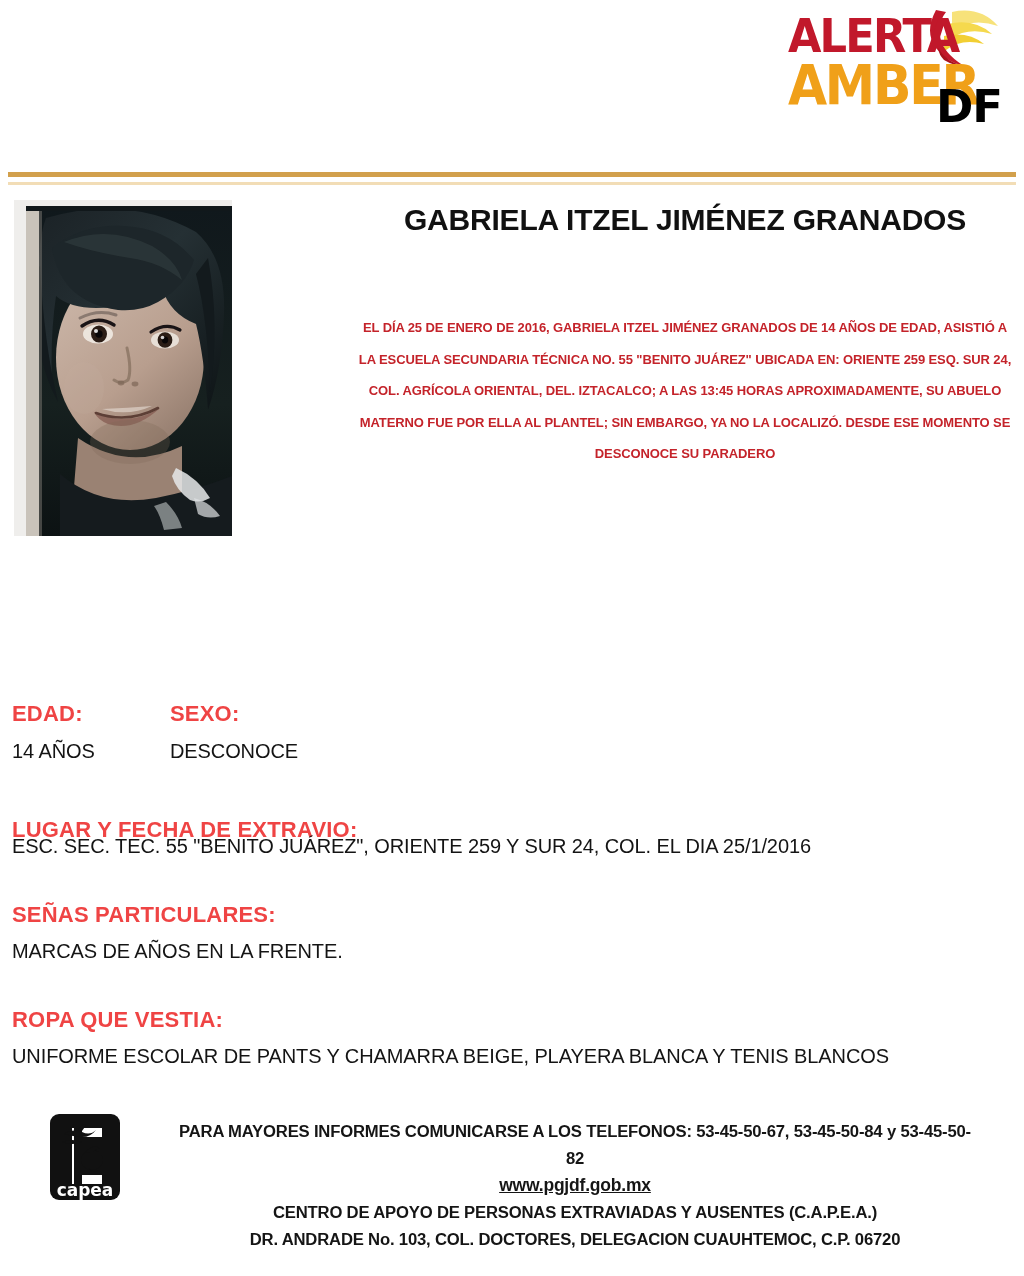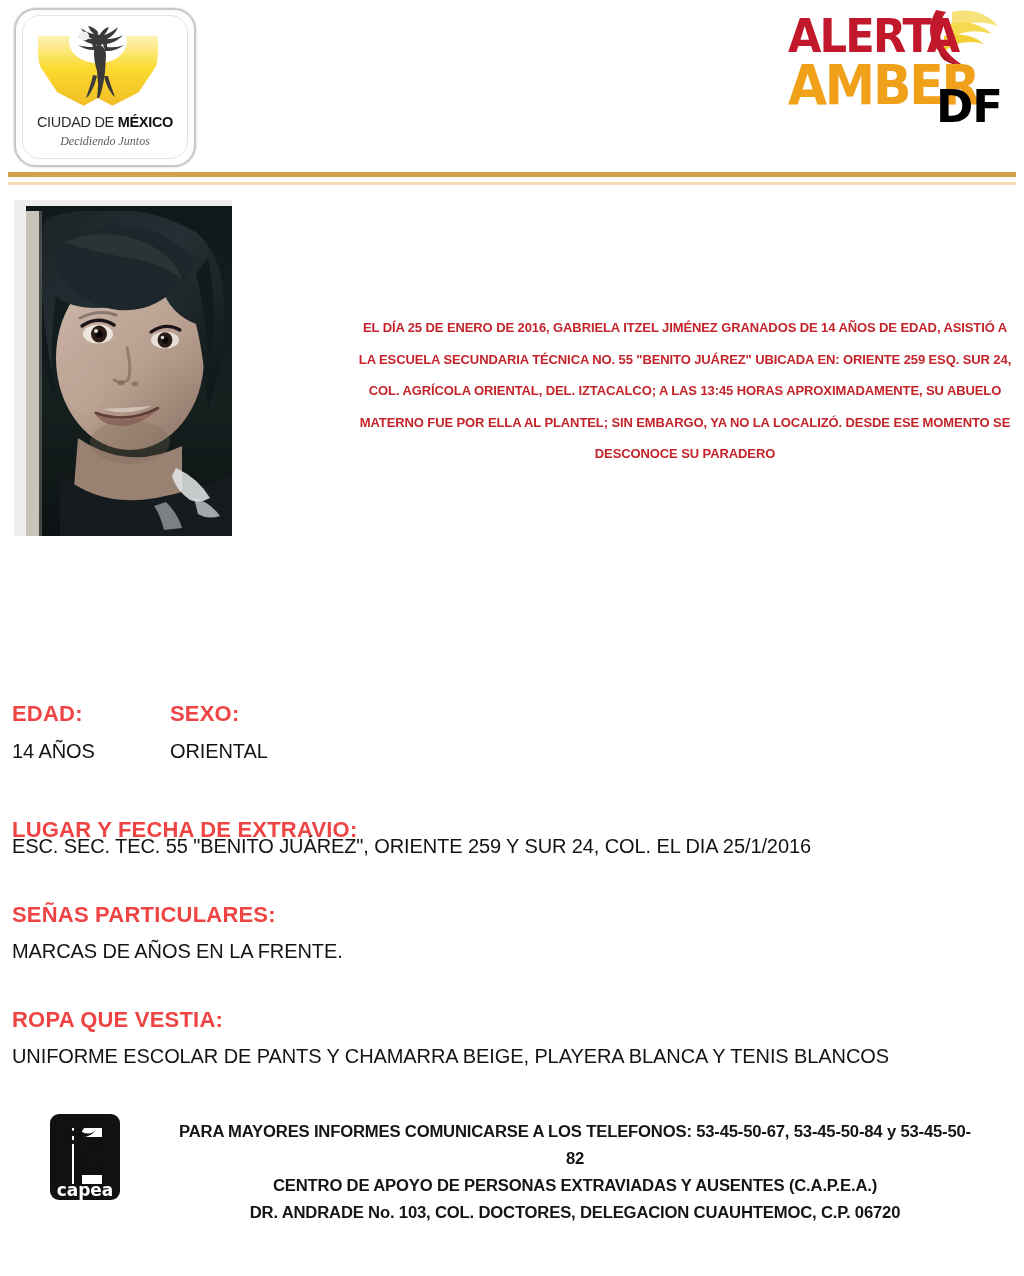--- a/index.html
+++ b/index.html
@@ -260,37 +260,20 @@
     letter-spacing: -0.2px;
   }
 </style>
 </head>
 <body>
 
 <div class="poster">
 
   <div class="header">
 
-    <div class="cdmx-logo">
-      <div class="cdmx-inner"></div>
-      <div class="cdmx-wings"></div>
-      <svg class="cdmx-angel" viewBox="0 0 62 76">
-        <g fill="#3a3a3a">
-          <path d="M30 10 q4 -6 9 -7 q-2 5 -5 8 q7 -2 14 -8 q-3 8 -11 12 q9 0 16 -4 q-6 7 -16 9 l0 3 q10 1 17 -2 q-8 6 -17 6 l-2 0 z"></path>
-          <path d="M28 8 q-4 -5 -10 -6 q2 5 6 8 q-7 -1 -13 -6 q3 7 11 11 q-8 0 -14 -3 q6 6 14 8 l1 3 q-9 0 -15 -2 q7 5 16 5 l2 0 z"></path>
-          <ellipse cx="29" cy="16" rx="5" ry="5.5"></ellipse>
-          <path d="M26 22 q3 -2 6 0 q4 3 4 10 l-1 16 q-1 9 -3 17 q-1 5 -3 9 l-2 0 q1 -7 1 -14 l-1 -13 q-3 -10 -3 -18 q0 -5 2 -7 z"></path>
-          <path d="M27 52 q-2 9 -6 16 q-2 4 -5 6 q2 -6 4 -12 q2 -6 3 -11 z"></path>
-          <path d="M34 52 q2 9 6 15 q2 4 5 6 q-2 -6 -4 -11 q-2 -6 -3 -10 z"></path>
-          <ellipse cx="14" cy="12" rx="5" ry="4.5" fill="#efefef"></ellipse>
-        </g>
-      </svg>
-      <div class="cdmx-name"><span>CIUDAD DE </span><b>MÉXICO</b></div>
-      <div class="cdmx-sub">Decidiendo Juntos</div>
-    </div>
 
 
     <div class="amber-logo">
       <svg class="amber-swoosh" viewBox="0 0 78 62">
         <path d="M26 4 q28 -6 46 14 q-16 -6 -32 -2 q-10 3 -14 10 z" fill="#f7e27a"></path>
         <path d="M22 16 q26 -6 44 10 q-16 -5 -30 -1 q-9 3 -14 9 z" fill="#f5d94e"></path>
         <path d="M18 28 q24 -5 40 8 q-15 -4 -27 0 q-8 3 -13 8 z" fill="#f2cf33"></path>
         <path d="M10 2 q-12 22 0 38 q10 14 28 18 q-22 -14 -24 -30 q-2 -14 6 -24 z" fill="#c1182b"></path>
         <path d="M12 40 q8 14 26 18 q-10 0 -20 -6 q-5 -5 -6 -12 z" fill="#a8121f"></path>
       </svg>
@@ -371,28 +354,29 @@
           <ellipse cx="58" cy="182" rx="20" ry="26" fill="#c4ad9e" opacity="0.22"></ellipse>
 
           <rect x="0" y="0" width="13" height="330" fill="#c9c3ba"></rect>
           <rect x="13" y="0" width="3" height="330" fill="#7e7a74" opacity="0.5"></rect>
           <rect x="0" y="0" width="206" height="5" fill="#11181b"></rect>
         </g>
       </svg>
     </div>
   </div>
 
+  <div class="subject-name">GABRIELA ITZEL JIMÉNEZ GRANADOS</div>
   <div class="narrative">EL DÍA 25 DE ENERO DE 2016, GABRIELA ITZEL JIMÉNEZ GRANADOS DE 14 AÑOS DE EDAD, ASISTIÓ A LA ESCUELA SECUNDARIA TÉCNICA NO. 55 "BENITO JUÁREZ" UBICADA EN: ORIENTE 259 ESQ. SUR 24, COL. AGRÍCOLA ORIENTAL, DEL. IZTACALCO; A LAS 13:45 HORAS APROXIMADAMENTE, SU ABUELO MATERNO FUE POR ELLA AL PLANTEL; SIN EMBARGO, YA NO LA LOCALIZÓ. DESDE ESE MOMENTO SE DESCONOCE SU PARADERO</div>
 
   <div class="fields">
     <div class="fld-label" id="lbl-edad">EDAD:</div>
     <div class="fld-value" id="val-edad">14 AÑOS</div>
 
     <div class="fld-label" id="lbl-sexo">SEXO:</div>
-    <div class="fld-value" id="val-sexo">ORIENTAL</div>
+    <div class="fld-value" id="val-sexo">DESCONOCE</div>
 
     <div class="fld-label" id="lbl-lugar">LUGAR Y FECHA DE EXTRAVIO:</div>
     <div class="fld-value" id="val-lugar">ESC. SEC. TEC. 55 "BENITO JUÁREZ", ORIENTE 259 Y SUR 24, COL. EL DIA 25/1/2016</div>
 
     <div class="fld-label" id="lbl-senas">SEÑAS PARTICULARES:</div>
     <div class="fld-value" id="val-senas">MARCAS DE AÑOS EN LA FRENTE.</div>
 
     <div class="fld-label" id="lbl-ropa">ROPA QUE VESTIA:</div>
     <div class="fld-value" id="val-ropa">UNIFORME ESCOLAR DE PANTS Y CHAMARRA BEIGE, PLAYERA BLANCA Y TENIS BLANCOS</div>
   </div>
@@ -406,17 +390,18 @@
     <path d="M18 30 q10 -4 20 0 q-9 4 -20 0 z" fill="#111111"></path>
     <ellipse cx="48" cy="48" rx="11" ry="10" fill="#111111"></ellipse>
     <path d="M42 40 q6 -8 14 -4 q-5 1 -8 5 z" fill="#111111"></path>
     <rect x="46" y="40" width="18" height="3" fill="#111111"></rect>
     <path d="M44 56 q5 6 10 2 q-4 4 -10 -2 z" fill="#111111"></path>
     <text x="41" y="84" font-family="DejaVu Sans, sans-serif" font-size="17" font-weight="bold" fill="#ffffff" text-anchor="middle">capea</text>
   </svg>
 
   <div class="footer-text">
     <div class="ft-line">PARA MAYORES INFORMES COMUNICARSE A LOS TELEFONOS:  53-45-50-67, 53-45-50-84 y 53-45-50-82</div>
+    <div class="ft-url">www.pgjdf.gob.mx</div>
     <div class="ft-line">CENTRO DE APOYO DE PERSONAS EXTRAVIADAS Y AUSENTES (C.A.P.E.A.)</div>
     <div class="ft-line">DR. ANDRADE No. 103, COL. DOCTORES, DELEGACION CUAUHTEMOC, C.P. 06720</div>
   </div>
 
 </div>
 
 </body></html>

